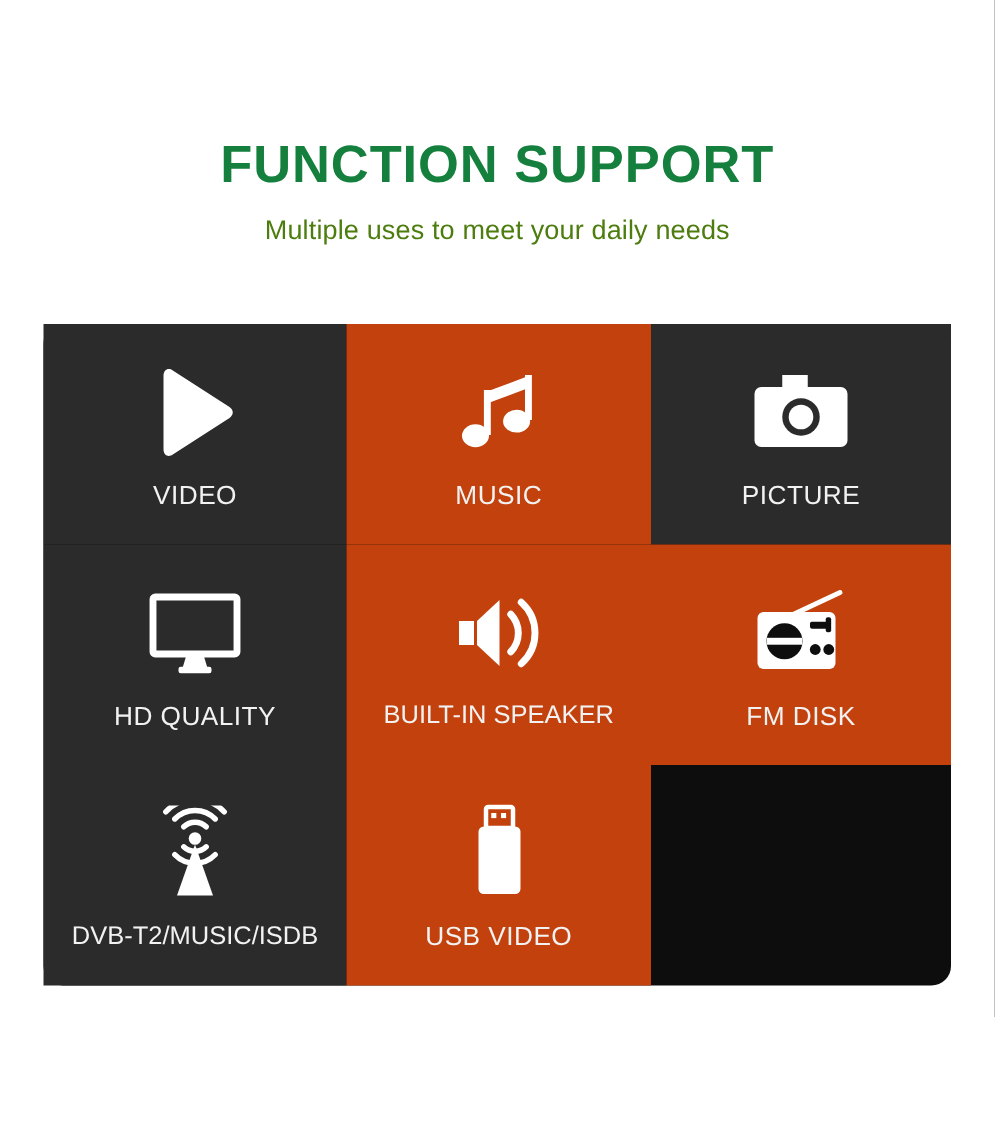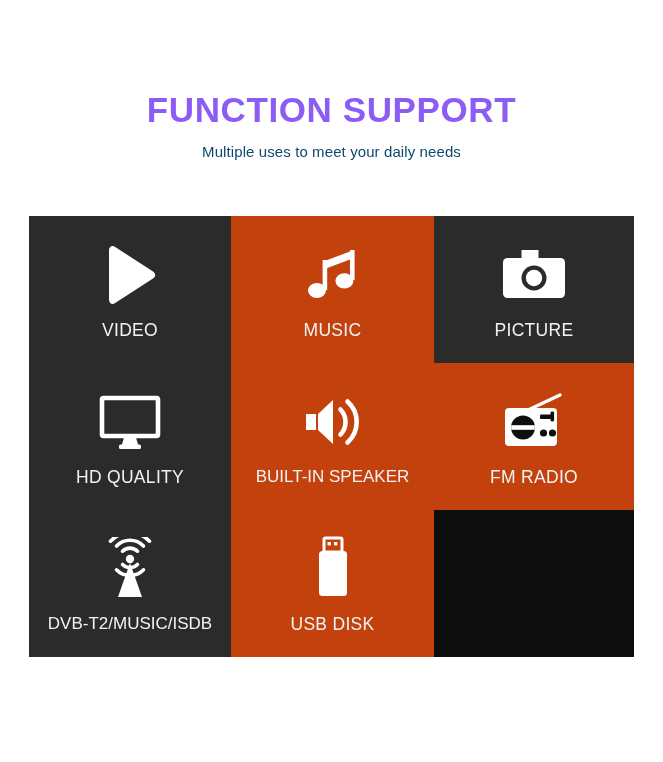--- a/index.html
+++ b/index.html
@@ -28,45 +28,46 @@
     top: 0;
     width: 663px;
     text-align: center;
   }
   .title {
     margin: 0;
     padding-top: 92px;
     font-size: 35px;
     font-weight: bold;
     letter-spacing: 0.6px;
-    color: #8b5cf6;
+    color: #15803d;
     line-height: 1.05;
     font-family: "Liberation Sans", sans-serif;
   }
   .subtitle {
     margin: 0;
     padding-top: 14px;
-    font-size: 15px;
+    font-size: 18px;
     font-weight: normal;
-    color: #0c4a6e;
+    color: #4d7c0f;
     letter-spacing: 0.1px;
     font-family: "Liberation Sans", sans-serif;
   }
 
   
   .grid {
     position: absolute;
     left: 29px;
     top: 216px;
     width: 605px;
     height: 441px;
     display: grid;
     grid-template-columns: 202px 203px 200px;
     grid-template-rows: 147px 147px 147px;
     background: #0d0d0d;
+    border-radius: 13px;
   }
 
   .cell {
     position: relative;
     display: flex;
     flex-direction: column;
     align-items: center;
     justify-content: flex-start;
     overflow: hidden;
   }
@@ -168,21 +169,21 @@
           <path d="M28 17 L60 2" fill="none" stroke="#ffffff" stroke-width="3.2" stroke-linecap="round"></path>
           <rect x="5" y="15" width="52" height="38" rx="4" fill="#ffffff"></rect>
           <circle cx="23" cy="34.5" r="12" fill="#0e0e0e"></circle>
           <rect x="11.2" y="32.2" width="23.6" height="4.6" fill="#ffffff"></rect>
           <rect x="40" y="21.5" width="14" height="4.6" rx="1.2" fill="#0e0e0e"></rect>
           <rect x="50.5" y="18.5" width="3.6" height="10" rx="1.4" fill="#0e0e0e"></rect>
           <circle cx="43.5" cy="40" r="3.6" fill="#0e0e0e"></circle>
           <circle cx="52.5" cy="40" r="3.6" fill="#0e0e0e"></circle>
         </svg>
       </div>
-      <div class="cell-label">FM RADIO</div>
+      <div class="cell-label">FM DISK</div>
     </div>
 
     <div class="cell shade-light">
       <div class="icon-wrap">
         <svg width="62" height="64" viewBox="0 0 62 64">
           <circle cx="31" cy="22" r="4.2" fill="#ffffff"></circle>
           <path d="M23.5 14.2 A10.8 10.8 0 0 1 38.5 14.2" fill="none" stroke="#ffffff" stroke-width="3.6" stroke-linecap="round"></path>
           <path d="M17.5 9.0 A18.8 18.8 0 0 1 44.5 9.0" fill="none" stroke="#ffffff" stroke-width="3.6" stroke-linecap="round"></path>
           <path d="M11.5 4.2 A26.8 26.8 0 0 1 50.5 4.2" fill="none" stroke="#ffffff" stroke-width="3.6" stroke-linecap="round"></path>
           <path d="M23.5 27.5 A10.8 10.8 0 0 0 38.5 27.5" fill="none" stroke="#ffffff" stroke-width="3.6" stroke-linecap="round"></path>
@@ -195,18 +196,18 @@
 
     <div class="cell shade-dark">
       <div class="icon-wrap">
         <svg width="46" height="66" viewBox="0 0 46 66">
           <rect x="14" y="2" width="18" height="14" rx="1.5" fill="none" stroke="#ffffff" stroke-width="3"></rect>
           <rect x="17.5" y="6" width="3.4" height="3.4" fill="#ffffff"></rect>
           <rect x="24" y="6" width="3.4" height="3.4" fill="#ffffff"></rect>
           <rect x="9" y="15" width="28" height="45" rx="3.5" fill="#ffffff"></rect>
         </svg>
       </div>
-      <div class="cell-label">USB DISK</div>
+      <div class="cell-label">USB VIDEO</div>
     </div>
 
 
   </div>
 </div>
 
 </body></html>

